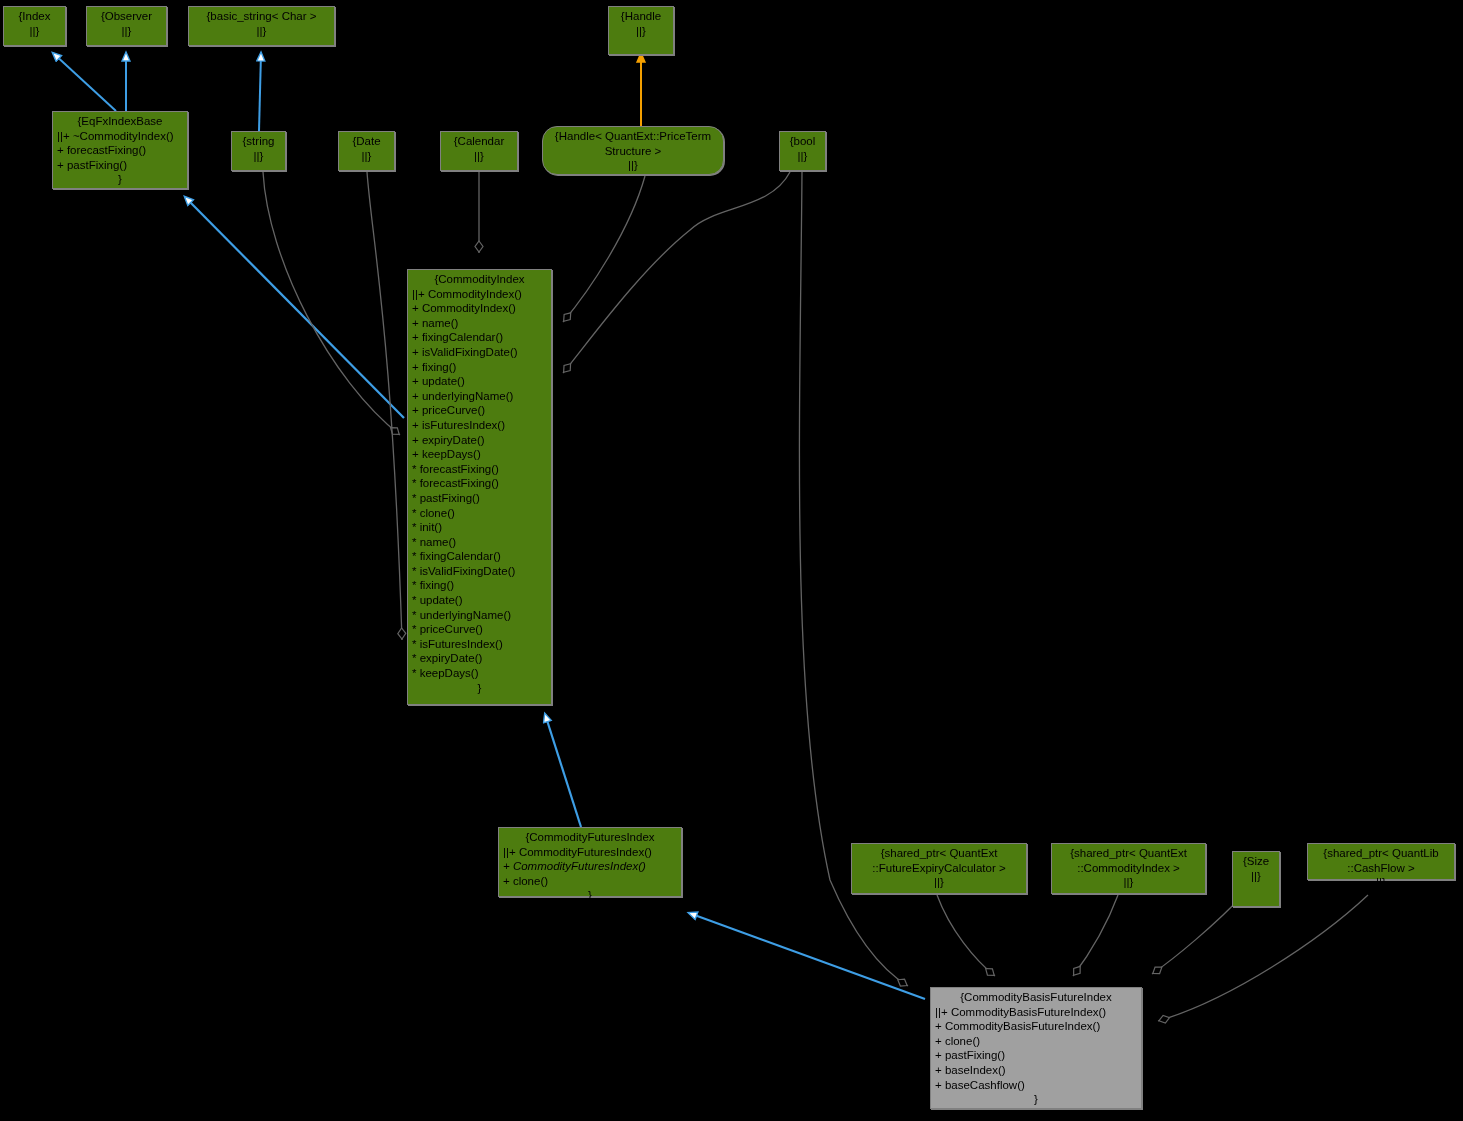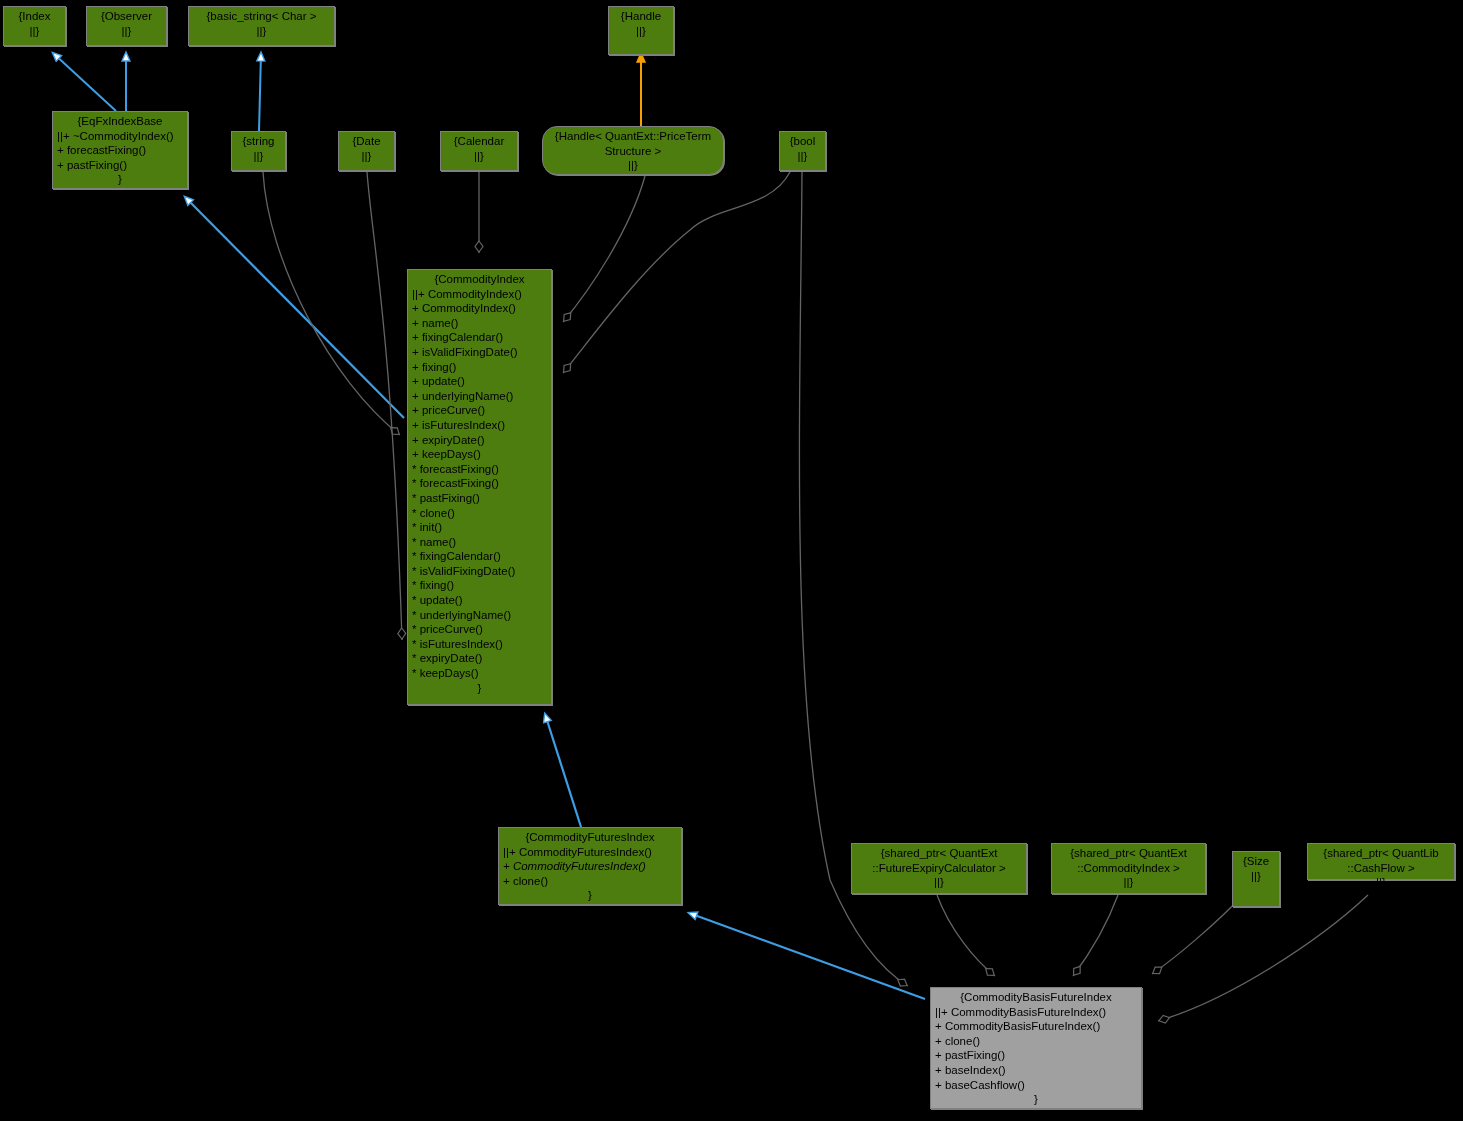--- a/index.html
+++ b/index.html
@@ -90,21 +90,21 @@
       <div class="node centered" style="left: 188px; top: 6px; width: 147px; height: 40px;"><span class="title">{basic_string&lt; Char &gt;</span><span class="brace">||}</span></div>
       <div class="node centered" style="left: 608px; top: 6px; width: 66px; height: 49px;"><span class="title">{Handle</span><span class="brace">||}</span></div>
       <div class="node member" style="left: 52px; top: 111px; width: 136px; height: 78px;"><span class="title">{EqFxIndexBase</span><span class="members"><span style="display: block;">||+ ~CommodityIndex()</span><span style="display: block;">+ forecastFixing()</span><span style="display: block;">+ pastFixing()</span></span><span class="brace">}</span></div>
       <div class="node centered" style="left: 231px; top: 131px; width: 55px; height: 40px;"><span class="title">{string</span><span class="brace">||}</span></div>
       <div class="node centered" style="left: 338px; top: 131px; width: 57px; height: 40px;"><span class="title">{Date</span><span class="brace">||}</span></div>
       <div class="node centered" style="left: 440px; top: 131px; width: 78px; height: 40px;"><span class="title">{Calendar</span><span class="brace">||}</span></div>
       <div class="node centered" style="left: 542px; top: 126px; width: 182px; height: 49px; border-radius: 15px;"><span class="title">{Handle&lt; QuantExt::PriceTerm
 Structure &gt;</span><span class="brace">||}</span></div>
       <div class="node centered" style="left: 779px; top: 131px; width: 47px; height: 40px;"><span class="title">{bool</span><span class="brace">||}</span></div>
       <div class="node member" style="left: 407px; top: 269px; width: 145px; height: 436px;"><span class="title">{CommodityIndex</span><span class="members"><span style="display: block;">||+ CommodityIndex()</span><span style="display: block;">+ CommodityIndex()</span><span style="display: block;">+ name()</span><span style="display: block;">+ fixingCalendar()</span><span style="display: block;">+ isValidFixingDate()</span><span style="display: block;">+ fixing()</span><span style="display: block;">+ update()</span><span style="display: block;">+ underlyingName()</span><span style="display: block;">+ priceCurve()</span><span style="display: block;">+ isFuturesIndex()</span><span style="display: block;">+ expiryDate()</span><span style="display: block;">+ keepDays()</span><span style="display: block;">* forecastFixing()</span><span style="display: block;">* forecastFixing()</span><span style="display: block;">* pastFixing()</span><span style="display: block;">* clone()</span><span style="display: block;">* init()</span><span style="display: block;">* name()</span><span style="display: block;">* fixingCalendar()</span><span style="display: block;">* isValidFixingDate()</span><span style="display: block;">* fixing()</span><span style="display: block;">* update()</span><span style="display: block;">* underlyingName()</span><span style="display: block;">* priceCurve()</span><span style="display: block;">* isFuturesIndex()</span><span style="display: block;">* expiryDate()</span><span style="display: block;">* keepDays()</span></span><span class="brace">}</span></div>
-      <div class="node member" style="left: 498px; top: 827px; width: 184px; height: 78px;"><span class="title">{CommodityFuturesIndex</span><span class="members"><span style="display: block;">||+ CommodityFuturesIndex()</span><span style="display: block; font-style: italic;">+ CommodityFuturesIndex()</span><span style="display: block;">+ clone()</span></span><span class="brace">}</span></div>
+      <div class="node member" style="left: 498px; top: 827px; width: 184px; height: 70px;"><span class="title">{CommodityFuturesIndex</span><span class="members"><span style="display: block;">||+ CommodityFuturesIndex()</span><span style="display: block; font-style: italic;">+ CommodityFuturesIndex()</span><span style="display: block;">+ clone()</span></span><span class="brace">}</span></div>
       <div class="node centered" style="left: 851px; top: 843px; width: 176px; height: 51px;"><span class="title">{shared_ptr&lt; QuantExt
 ::FutureExpiryCalculator &gt;</span><span class="brace">||}</span></div>
       <div class="node centered" style="left: 1051px; top: 843px; width: 155px; height: 51px;"><span class="title">{shared_ptr&lt; QuantExt
 ::CommodityIndex &gt;</span><span class="brace">||}</span></div>
       <div class="node centered" style="left: 1232px; top: 851px; width: 48px; height: 56px;"><span class="title">{Size</span><span class="brace">||}</span></div>
       <div class="node centered" style="left: 1307px; top: 843px; width: 148px; height: 37px;"><span class="title">{shared_ptr&lt; QuantLib
 ::CashFlow &gt;</span><span class="brace">||}</span></div>
       <div class="node member highlight" style="left: 930px; top: 987px; width: 212px; height: 122px;"><span class="title">{CommodityBasisFutureIndex</span><span class="members"><span style="display: block;">||+ CommodityBasisFutureIndex()</span><span style="display: block;">+ CommodityBasisFutureIndex()</span><span style="display: block;">+ clone()</span><span style="display: block;">+ pastFixing()</span><span style="display: block;">+ baseIndex()</span><span style="display: block;">+ baseCashflow()</span></span><span class="brace">}</span></div>
     </div>
 </div>

